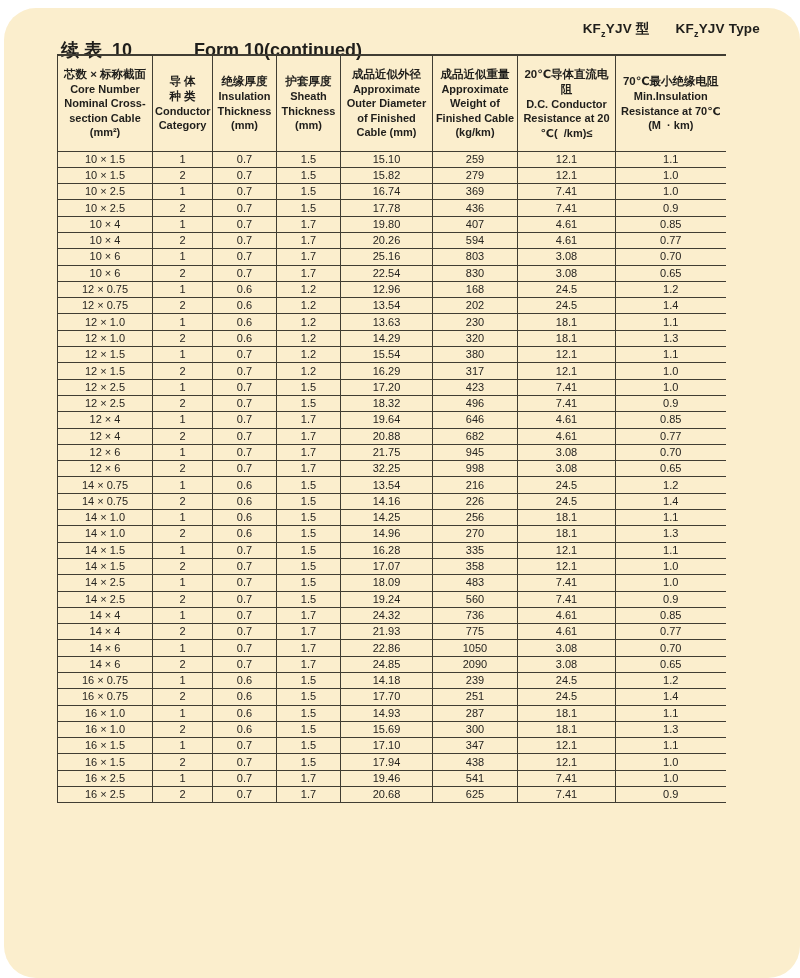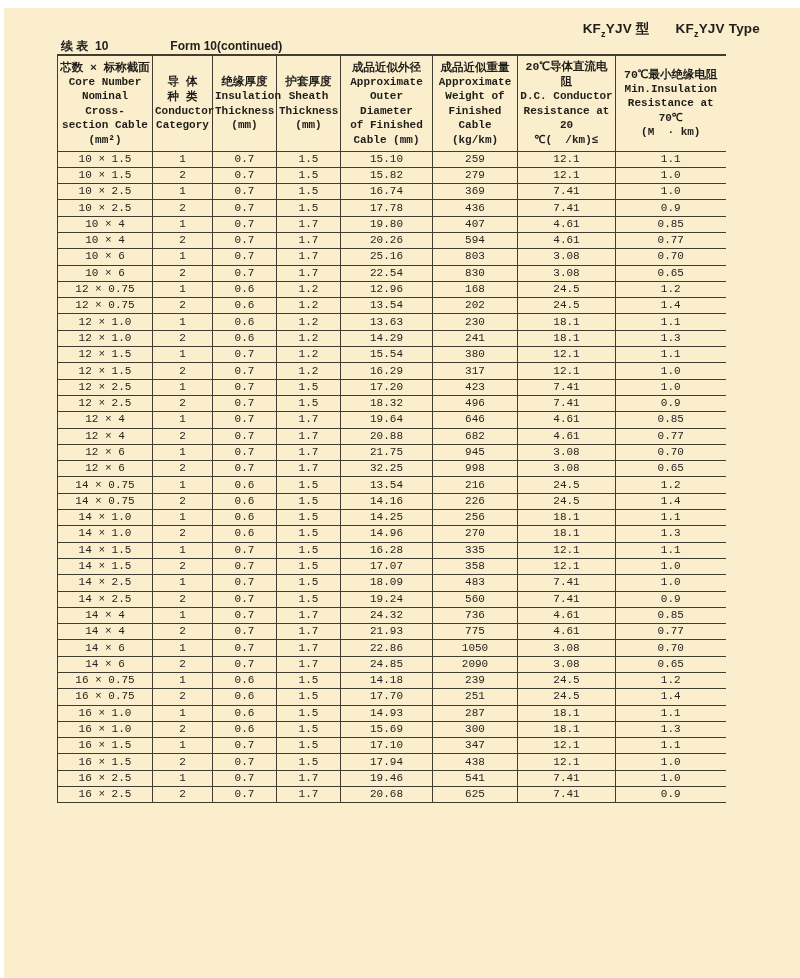--- a/index.html
+++ b/index.html
@@ -5,38 +5,38 @@
   html,body{margin:0;padding:0;}
   body{
     width:800px;height:978px;position:relative;overflow:hidden;
     background:var(--edge_bg,#ffffff);
     font-family:"Liberation Sans","DejaVu Sans",sans-serif;
     -webkit-font-smoothing:antialiased;
   }
   .page{
     position:absolute;left:4px;top:8px;right:0;bottom:0;
     background:var(--page_bg,#fbeecd);
+    border-radius:32px;
   }
   .type-label{
     position:absolute;top:12px;right:40px;
     font-size:13.5px;font-weight:bold;color:var(--text,#1f1e1b);
     letter-spacing:.2px;
   }
   .type-label .gap{display:inline-block;width:26px;}
   .type-label sub{font-size:9px;font-weight:bold;}
   .caption{
     position:absolute;top:30px;left:57px;
-    font-size:12px;font-weight:bold;color:var(--text,#1f1e1b);
+    font-size:18px;font-weight:bold;color:var(--text,#1f1e1b);
   }
   .caption .caption-en{margin-left:62px;font-weight:bold;}
   table.spec{
     position:absolute;left:53px;top:46px;
     border-collapse:collapse;table-layout:fixed;width:668px;
     color:var(--text,#1f1e1b);
-    font-family:Liberation Mono, monospace;
   }
   table.spec th, table.spec td{
     border:1.4px solid var(--line,#403d33);
     border-right-width:1.4px;
     text-align:center;vertical-align:middle;
     padding:0 2px;
     background:transparent;
   }
   table.spec th{border-top-width:2.4px;}
   table.spec th:last-child, table.spec td:last-child{border-right:none;}
@@ -235,21 +235,21 @@
           <td>230</td>
           <td>18.1</td>
           <td>1.1</td>
         </tr>
         <tr>
           <td>12 × 1.0</td>
           <td>2</td>
           <td>0.6</td>
           <td>1.2</td>
           <td>14.29</td>
-          <td>241</td>
+          <td>320</td>
           <td>18.1</td>
           <td>1.3</td>
         </tr>
         <tr>
           <td>12 × 1.5</td>
           <td>1</td>
           <td>0.7</td>
           <td>1.2</td>
           <td>15.54</td>
           <td>380</td>

